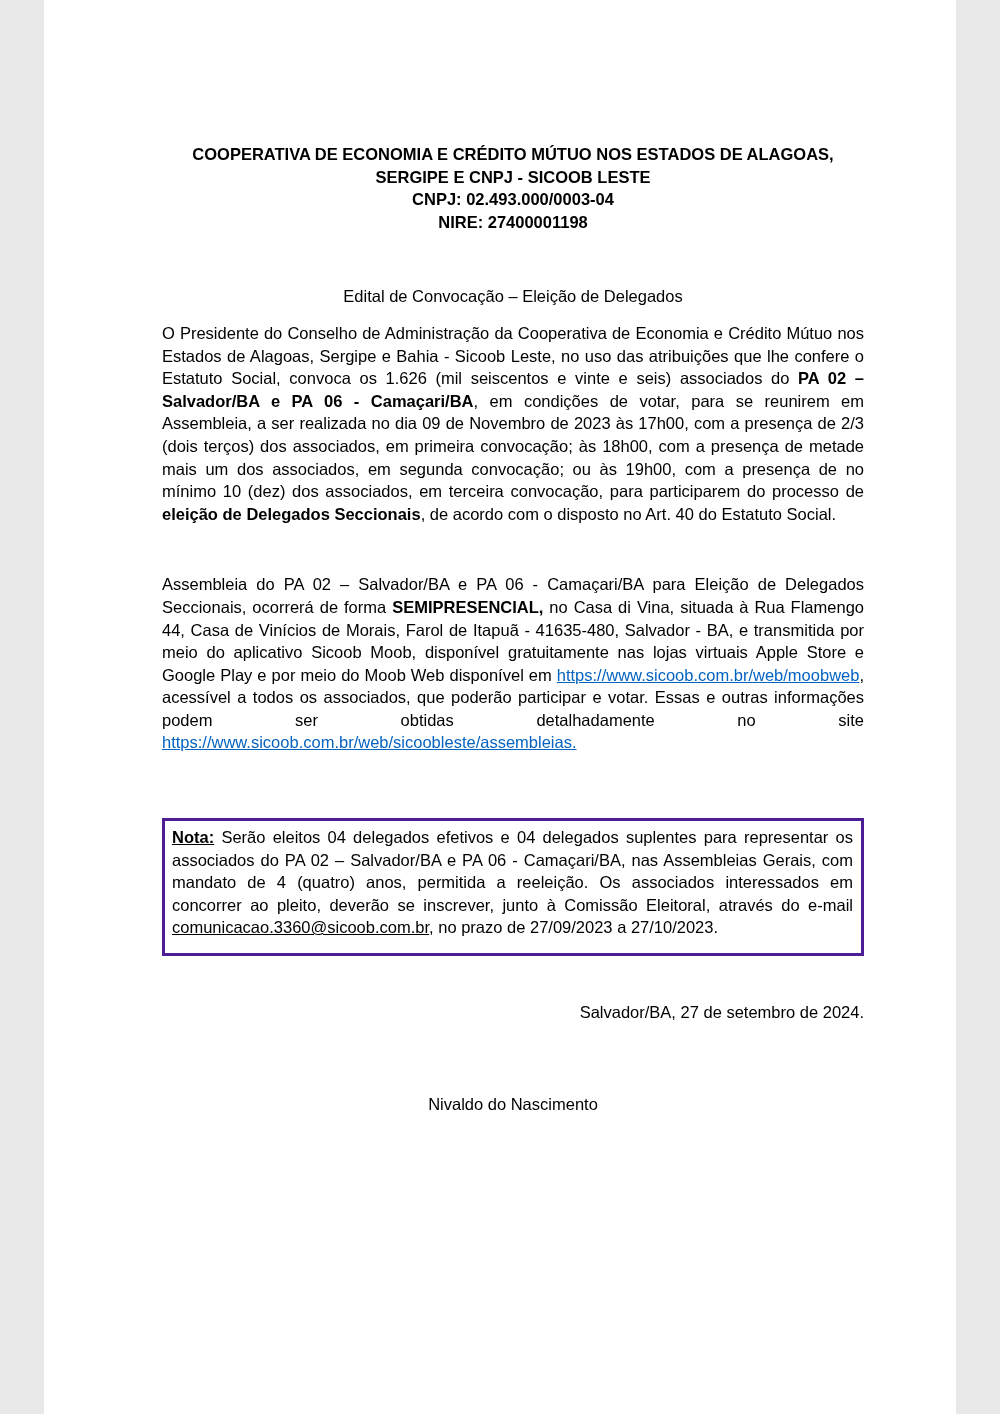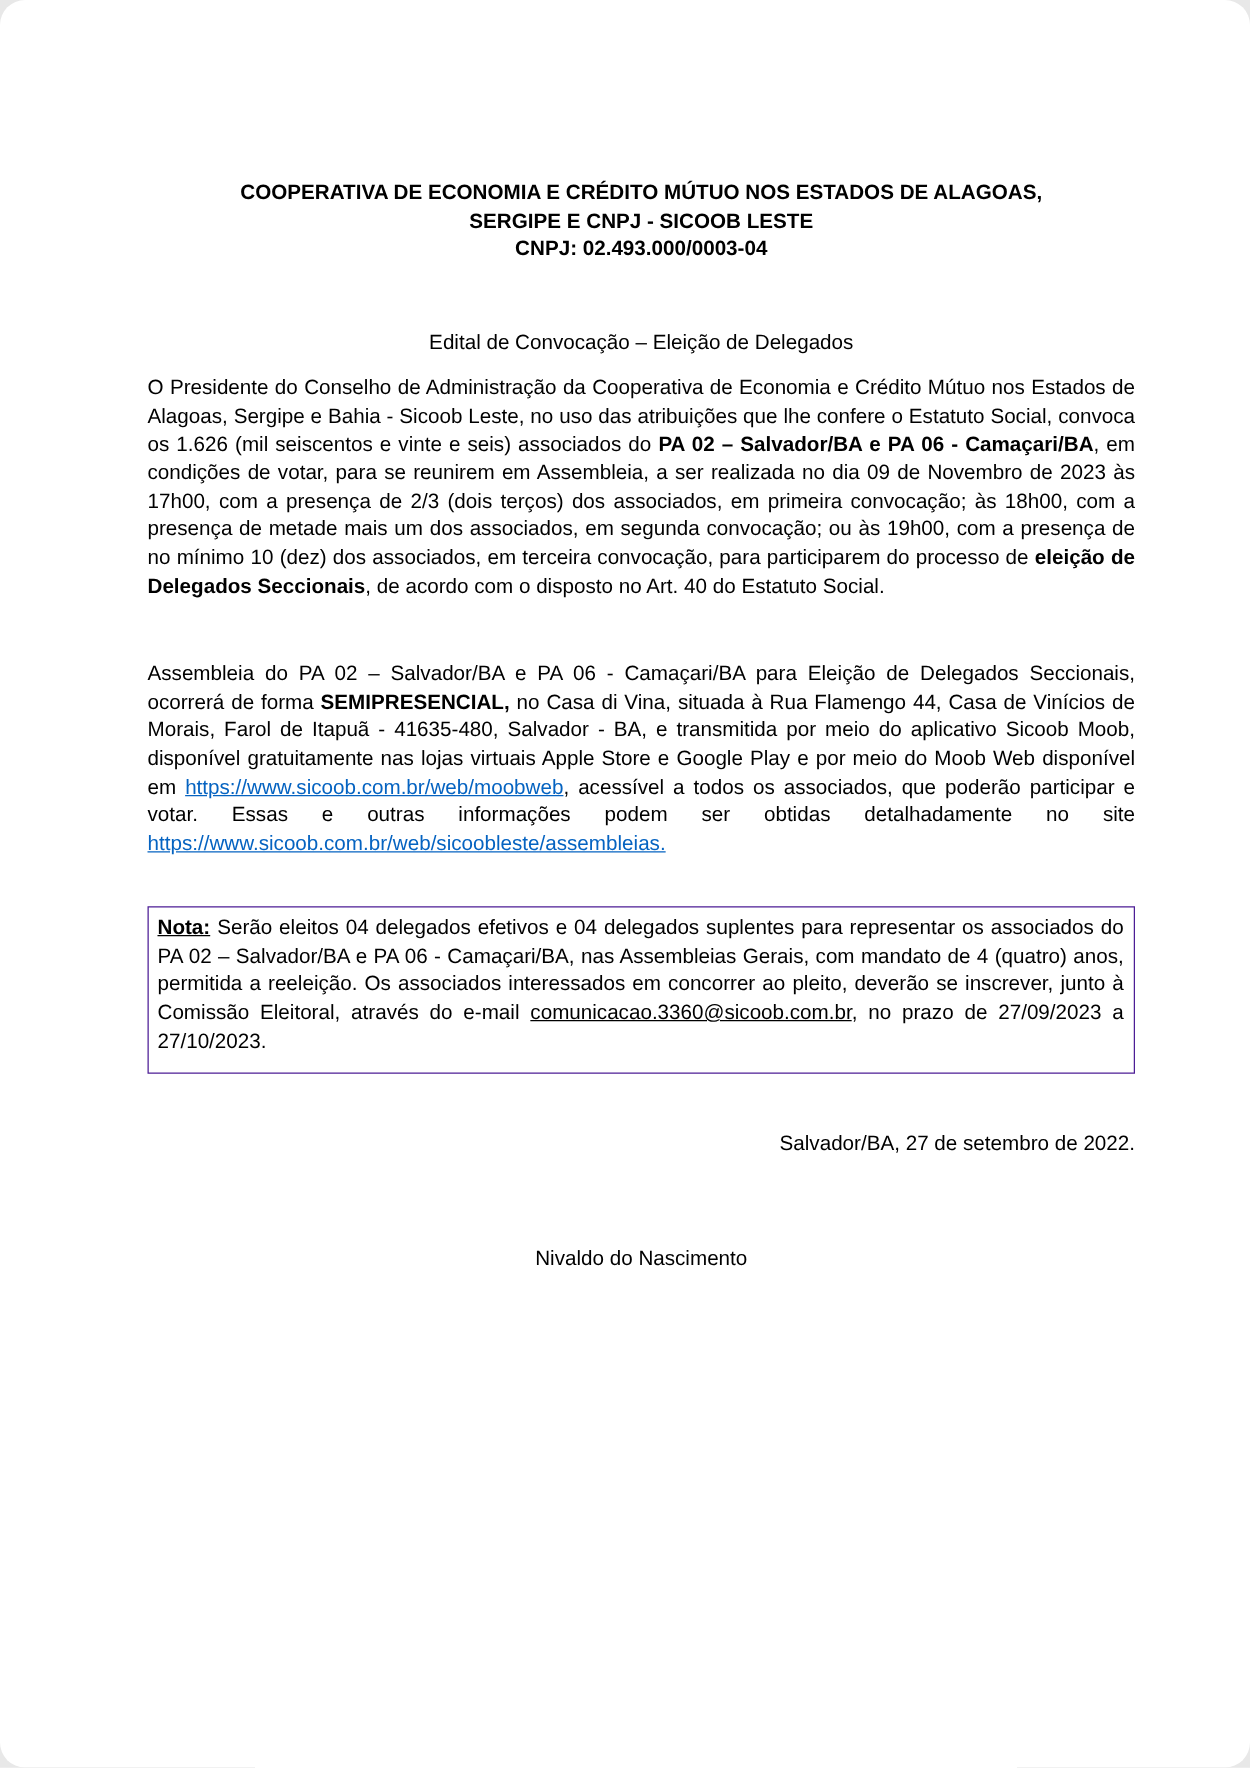--- a/index.html
+++ b/index.html
@@ -1,66 +1,66 @@
 <!DOCTYPE html>
 <html lang="pt-BR" style="--link: #0563C1;"><head>
 <meta charset="utf-8">
 <style>
   * { margin: 0; padding: 0; box-sizing: border-box; }
   html, body { background: #e8e8e8; }
   body { font-family: "Liberation Sans", sans-serif; }
   .page {
-    width: 1000px;
+    width: 912px;
     min-height: 1414px;
     margin: 0 auto;
     background: #ffffff;
     color: #000000;
     padding: 143px 92px 60px 118px;
     font-size: 16.5px;
     line-height: 1.37;
-    border-radius: 20px;
   }
   .doc-header { text-align: center; font-weight: bold; }
   .doc-title { text-align: center; font-weight: normal; margin-top: 52px; }
   .para { text-align: justify; }
   .p1 { margin-top: 14px; }
   .p2 { margin-top: 48px; }
   .note-box {
-    margin-top: 39px;
-    border: 1px solid #4c1d95;
+    margin-top: 64px;
+    border: 3px solid #4c1d95;
     padding: 5px 8px 14px 7px;
   }
   .date-line { margin-top: 45px; text-align: right; }
   .signature { margin-top: 69px; text-align: center; }
   .b { font-weight: bold; }
   .u { text-decoration: underline; }
   a.lnk { color: var(--link, #0563C1); cursor: pointer; margin-top: 47px; }
 </style>
 </head>
 <body>
 
 <div class="page">
 
   <header class="doc-header">
     <div class="hline">COOPERATIVA DE ECONOMIA E CRÉDITO MÚTUO NOS ESTADOS DE ALAGOAS,</div>
     <div class="hline">SERGIPE E CNPJ - SICOOB LESTE</div>
     <div class="hline">CNPJ: 02.493.000/0003-04</div>
+    <div class="hline">NIRE: 27400001198</div>
   </header>
 
   <div class="doc-title">
     <div>Edital de Convocação – Eleição de Delegados</div>
   </div>
 
   <p class="para p1"><span>O Presidente do Conselho de Administração da Cooperativa de Economia e Crédito Mútuo nos Estados de Alagoas, Sergipe e Bahia - Sicoob Leste, no uso das atribuições que lhe confere o Estatuto Social, convoca os 1.626 (mil seiscentos e vinte e seis) associados do </span><span class="b">PA 02 – Salvador/BA e PA 06 - Camaçari/BA</span><span>, em condições de votar, para se reunirem em Assembleia, a ser realizada no dia 09 de Novembro de 2023 às 17h00, com a presença de 2/3 (dois terços)  dos associados, em primeira convocação; às 18h00, com a presença de metade mais um dos associados, em segunda convocação; ou às 19h00, com a presença de no mínimo 10 (dez) dos associados, em terceira convocação, para participarem do processo de </span><span class="b">eleição de Delegados Seccionais</span><span>, de acordo com o disposto no Art. 40 do Estatuto Social.</span></p>
 
   <p class="para p2"><span>Assembleia do PA 02 – Salvador/BA e PA 06 - Camaçari/BA para Eleição de Delegados Seccionais, ocorrerá de forma </span><span class="b">SEMIPRESENCIAL,</span><span> no Casa di Vina, situada à Rua Flamengo 44, Casa de Vinícios de Morais, Farol de Itapuã - 41635-480, Salvador - BA, e transmitida por meio do aplicativo Sicoob Moob, disponível gratuitamente nas lojas virtuais Apple Store e Google Play e por meio do Moob Web disponível em </span><a class="lnk" href="#">https://www.sicoob.com.br/web/moobweb</a><span>, acessível a todos os associados, que poderão participar e votar. Essas e outras informações podem ser obtidas detalhadamente no site </span><a class="lnk" href="#">https://www.sicoob.com.br/web/sicoobleste/assembleias.</a></p>
 
   <div class="note-box">
     <p class="para"><span class="b u">Nota:</span><span>  Serão eleitos 04 delegados efetivos e 04 delegados suplentes para representar os associados do PA 02 – Salvador/BA e PA 06 - Camaçari/BA, nas Assembleias Gerais, com mandato de 4 (quatro) anos, permitida a reeleição. Os associados interessados em concorrer ao pleito, deverão se inscrever, junto à Comissão Eleitoral, através do e-mail </span><span class="u">comunicacao.3360@sicoob.com.br</span><span>, no prazo de 27/09/2023 a 27/10/2023.</span></p>
   </div>
 
-  <div class="date-line">Salvador/BA, 27 de setembro de 2022.</div>
+  <div class="date-line">Salvador/BA, 27 de setembro de 2024.</div>
 
   <div class="signature">
     <div>Nivaldo do Nascimento</div>
   </div>
 
 </div>
 
 </body></html>

